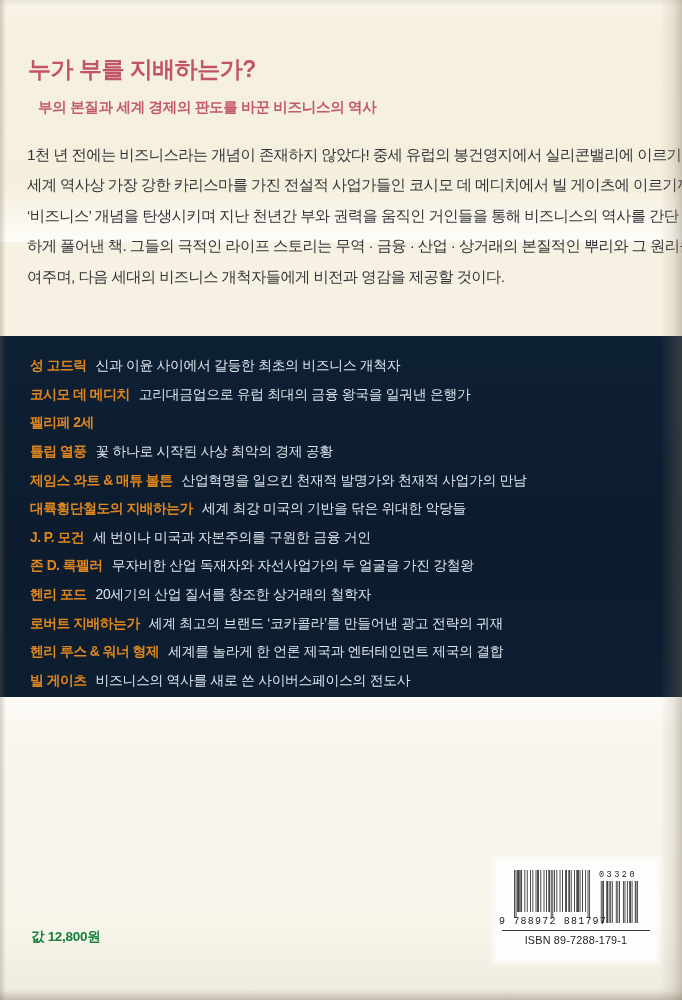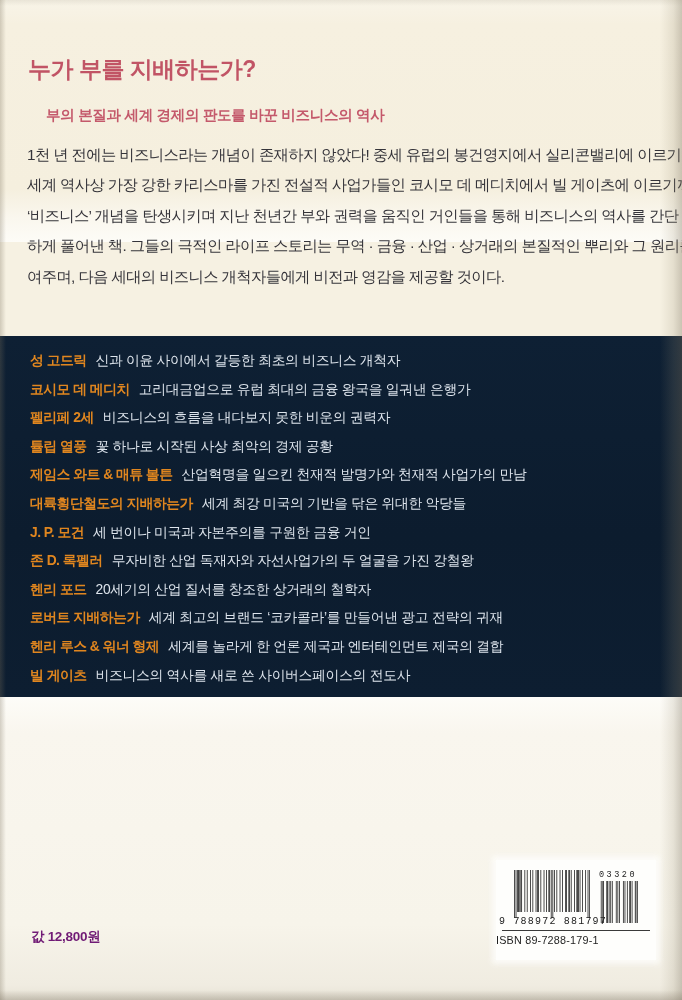--- a/index.html
+++ b/index.html
@@ -17,54 +17,54 @@
     background:linear-gradient(180deg,#f8f4e8 0%,#f6f0e0 10%,#f5efde 78%,#faf7ee 90%,#fdfcf7 100%);
   }
   .headline{
     position:absolute;left:28px;top:54px;
     font-size:23px;font-weight:bold;letter-spacing:-0.5px;
     color:#c15465;margin:0;white-space:nowrap;
   }
   .subtitle{
     position:absolute;left:30px;top:90px;
     font-size:14.5px;font-weight:600;letter-spacing:-0.3px;
-    color:#c4596b;margin:16px;white-space:nowrap;
+    color:#c4596b;margin:8px;white-space:nowrap;
   }
   .description{
     position:absolute;left:27px;top:140px;width:640px;
   }
   .body-line{
     font-size:15.3px;line-height:30.4px;color:#35343a;
     letter-spacing:-0.6px;white-space:nowrap;font-weight:500;
   }
   
   .navy-section{
     position:absolute;left:0;top:336px;width:682px;height:361px;
     background:linear-gradient(180deg,#0e2034 0%,#0c1c2e 55%,#0d1e31 100%);
     box-sizing:border-box;
     padding:16px 20px 0 30px;
   }
   .figure-item{
-    height:28.6px;display:flex;white-space:nowrap;
+    height:28.6px;display:flex;align-items:center;white-space:nowrap;
   }
   .figure-name{
     font-size:13.8px;font-weight:bold;color:#e0861f;
     letter-spacing:-0.5px;margin-right:9px;
   }
   .figure-desc{
     font-size:13.8px;color:#dde4ec;letter-spacing:-0.3px;font-weight:400;
   }
   
   .bottom-section{
     position:absolute;left:0;top:697px;width:682px;height:303px;
     background:linear-gradient(180deg,#fdfcf8 0%,#f9f6ee 12%,#f7f4ea 75%,#f0ece1 95%,#e7e2d5 100%);
   }
   .price{
     position:absolute;left:31px;top:928px;
-    font-size:13.5px;font-weight:600;color:#701a75;letter-spacing:-0.3px;
+    font-size:13.5px;font-weight:600;color:#15803d;letter-spacing:-0.3px;
   }
   .barcode-box{
     position:absolute;left:496px;top:860px;width:160px;height:100px;
     background:#fefefc;
     box-shadow:0 0 6px 4px rgba(254,254,252,0.8);
   }
   .ean13{position:absolute;left:18px;top:10px;}
   .barcode-number{
     position:absolute;left:2px;top:56px;width:110px;
     text-align:center;font-size:10px;letter-spacing:1.2px;
@@ -74,21 +74,21 @@
   .addon-number{
     position:absolute;left:103px;top:10px;width:44px;
     font-size:8.5px;letter-spacing:2.5px;
     color:#1c1c1c;font-family:"Liberation Mono","DejaVu Sans Mono",monospace;
   }
   .ean5{position:absolute;left:104px;top:21px;}
   .isbn-separator{
     position:absolute;left:6px;top:70px;width:148px;height:1px;background:#3a3a3a;
   }
   .isbn-label{
-    position:absolute;left:0;top:74px;width:160px;
+    position:absolute;left:0;top:74px;width:160px;text-align:center;
     font-size:10.8px;color:#1e1e1e;letter-spacing:0.2px;
   }
   
   .edge-right{
     position:absolute;right:0;top:0;width:22px;height:1000px;pointer-events:none;
     background:linear-gradient(to right,rgba(150,140,115,0) 0%,rgba(150,140,115,0.18) 60%,rgba(120,110,90,0.35) 100%);
   }
   .edge-left{
     position:absolute;left:0;top:0;width:6px;height:1000px;pointer-events:none;
     background:linear-gradient(to right,rgba(120,110,90,0.30),rgba(120,110,90,0));
@@ -123,21 +123,20 @@
       <div class="figure-item">
         <span class="figure-name">성 고드릭</span>
         <span class="figure-desc">신과 이윤 사이에서 갈등한 최초의 비즈니스 개척자</span>
       </div>
       <div class="figure-item">
         <span class="figure-name">코시모 데 메디치</span>
         <span class="figure-desc">고리대금업으로 유럽 최대의 금융 왕국을 일궈낸 은행가</span>
       </div>
       <div class="figure-item">
         <span class="figure-name">펠리페 2세</span>
-        <span class="figure-desc">비즈니스의 흐름을 내다보지 못한 비운의 권력자</span>
       </div>
       <div class="figure-item">
         <span class="figure-name">튤립 열풍</span>
         <span class="figure-desc">꽃 하나로 시작된 사상 최악의 경제 공황</span>
       </div>
       <div class="figure-item">
         <span class="figure-name">제임스 와트 &amp; 매튜 볼튼</span>
         <span class="figure-desc">산업혁명을 일으킨 천재적 발명가와 천재적 사업가의 만남</span>
       </div>
       <div class="figure-item">

